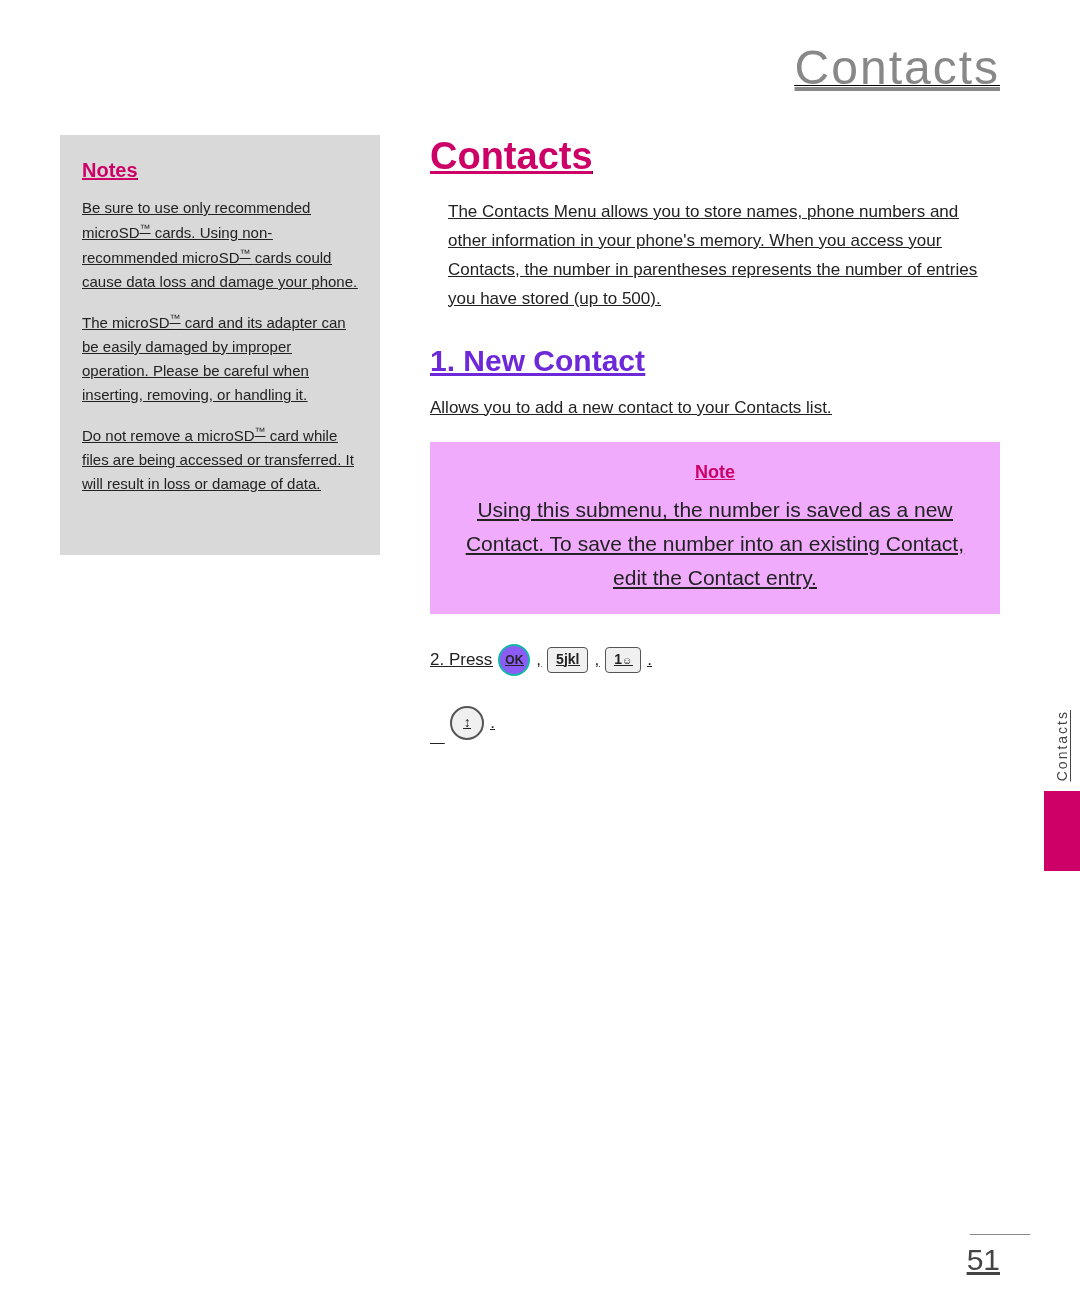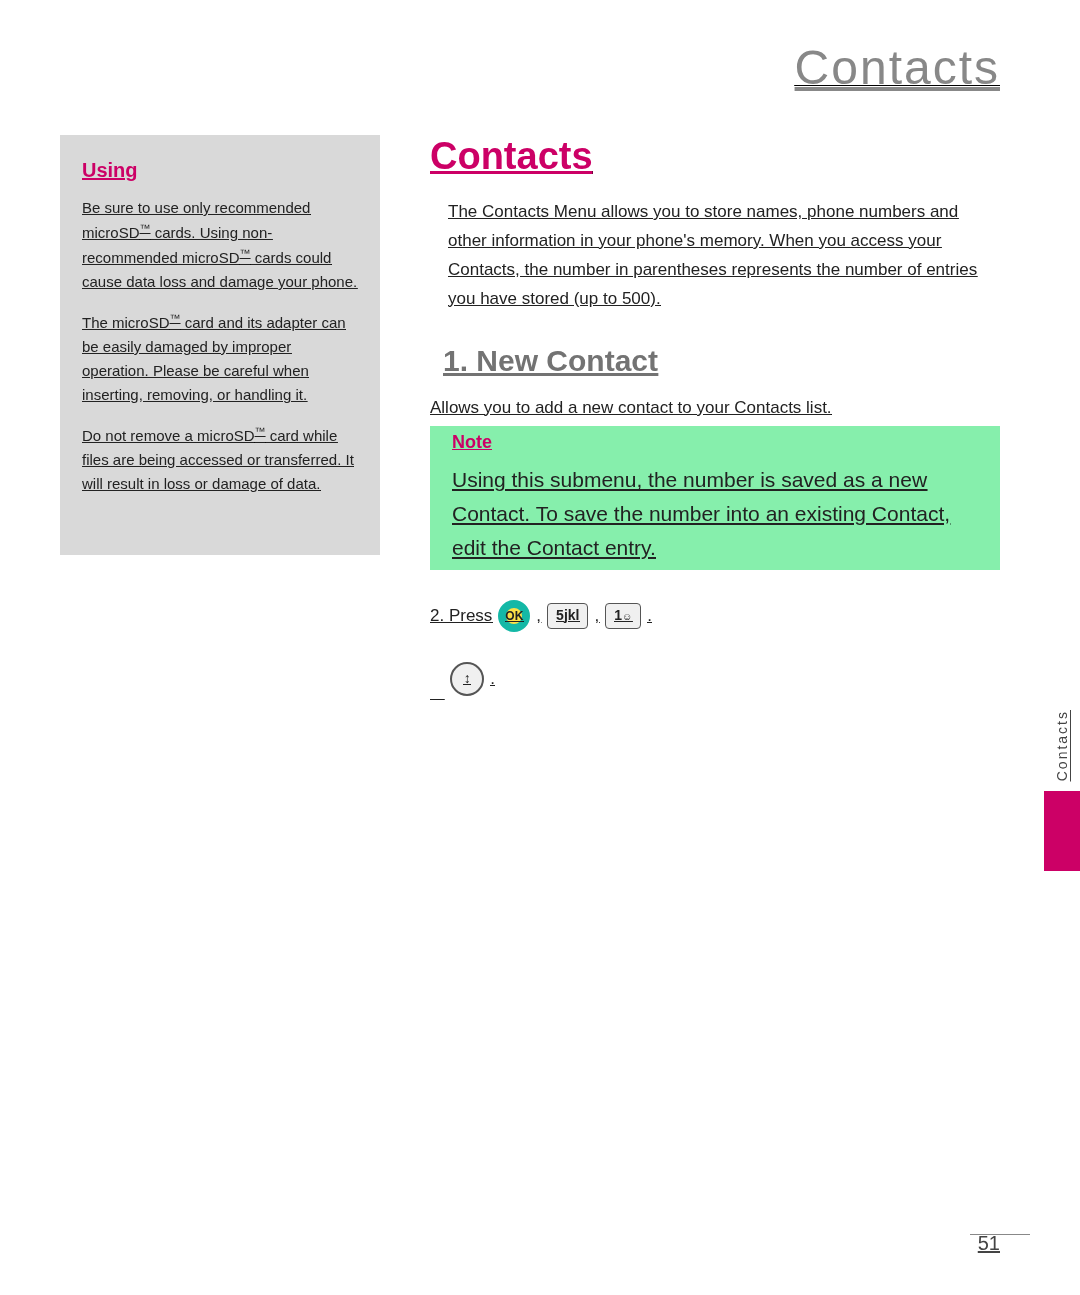--- a/index.html
+++ b/index.html
@@ -77,37 +77,37 @@
     .section-text {
       font-size: 17px;
       line-height: 1.7;
       color: #222222;
       margin-bottom: 30px;
       margin-left: 18px;
     }
 
     .subsection-title {
       font-size: 30px;
-      color: #737373;
+      color: #6d28d9;
       font-weight: bold;
       margin-bottom: 16px;
-      margin-left: 13px;
     }
 
     .subsection-text {
       font-size: 17px;
       line-height: 1.7;
       color: #222222;
-      margin-bottom: 4px;
+      margin-bottom: 20px;
     }
 
     .note-box {
-      background: #86efac;
-      padding: 6px 22px;
+      background: #f0abfc;
+      padding: 20px 22px;
       margin-bottom: 30px;
+      text-align: center;
     }
 
     .note-box-title {
       color: #cc0066;
       font-weight: bold;
       font-size: 18px;
       margin-bottom: 10px;
     }
 
     .note-box-text {
@@ -144,27 +144,27 @@
       background: #f0f0f0;
       color: #222;
       min-width: 32px;
       height: 26px;
     }
 
     .key-circle {
       display: inline-flex;
       align-items: center;
       justify-content: center;
-      border: 8px solid #14b8a6;
+      border: 2px solid #14b8a6;
       border-radius: 50%;
       width: 32px;
       height: 32px;
       font-size: 12px;
       font-weight: bold;
-      background: #fde047;
+      background: #8b5cf6;
       color: #222;
     }
 
     .key-nav {
       display: inline-flex;
       align-items: center;
       justify-content: center;
       border: 2px solid #555;
       border-radius: 50%;
       width: 34px;
@@ -204,23 +204,23 @@
 
     .side-tab-bar {
       width: 36px;
       height: 80px;
       background: #cc0066;
     }
 
     
     .page-number {
       position: absolute;
-      bottom: 40px;
+      bottom: 18px;
       right: 80px;
-      font-size: 20px;
+      font-size: 30px;
       color: #444;
     }
 
     
     .divider {
       position: absolute;
       bottom: 60px;
       right: 50px;
       width: 60px;
       height: 1px;
@@ -236,21 +236,21 @@
 <body>
 
 <div class="page-header">
   <span class="page-header-title">Contacts</span>
 </div>
 
 <div class="main-layout">
 
   <div class="left-column">
     <div class="notes-box">
-      <div class="notes-title">Using</div>
+      <div class="notes-title">Notes</div>
       <p class="notes-text">Be sure to use only recommended microSD<span class="tm">™</span> cards. Using non-recommended microSD<span class="tm">™</span> cards could cause data loss and damage your phone.</p>
       <p class="notes-text">The microSD<span class="tm">™</span> card and its adapter can be easily damaged by improper operation. Please be careful when inserting, removing, or handling it.</p>
       <p class="notes-text">Do not remove a microSD<span class="tm">™</span> card while files are being accessed or transferred. It will result in loss or damage of data.</p>
     </div>
   </div>
 
   <div class="right-column">
 
     <h1 class="section-title">Contacts</h1>
 

